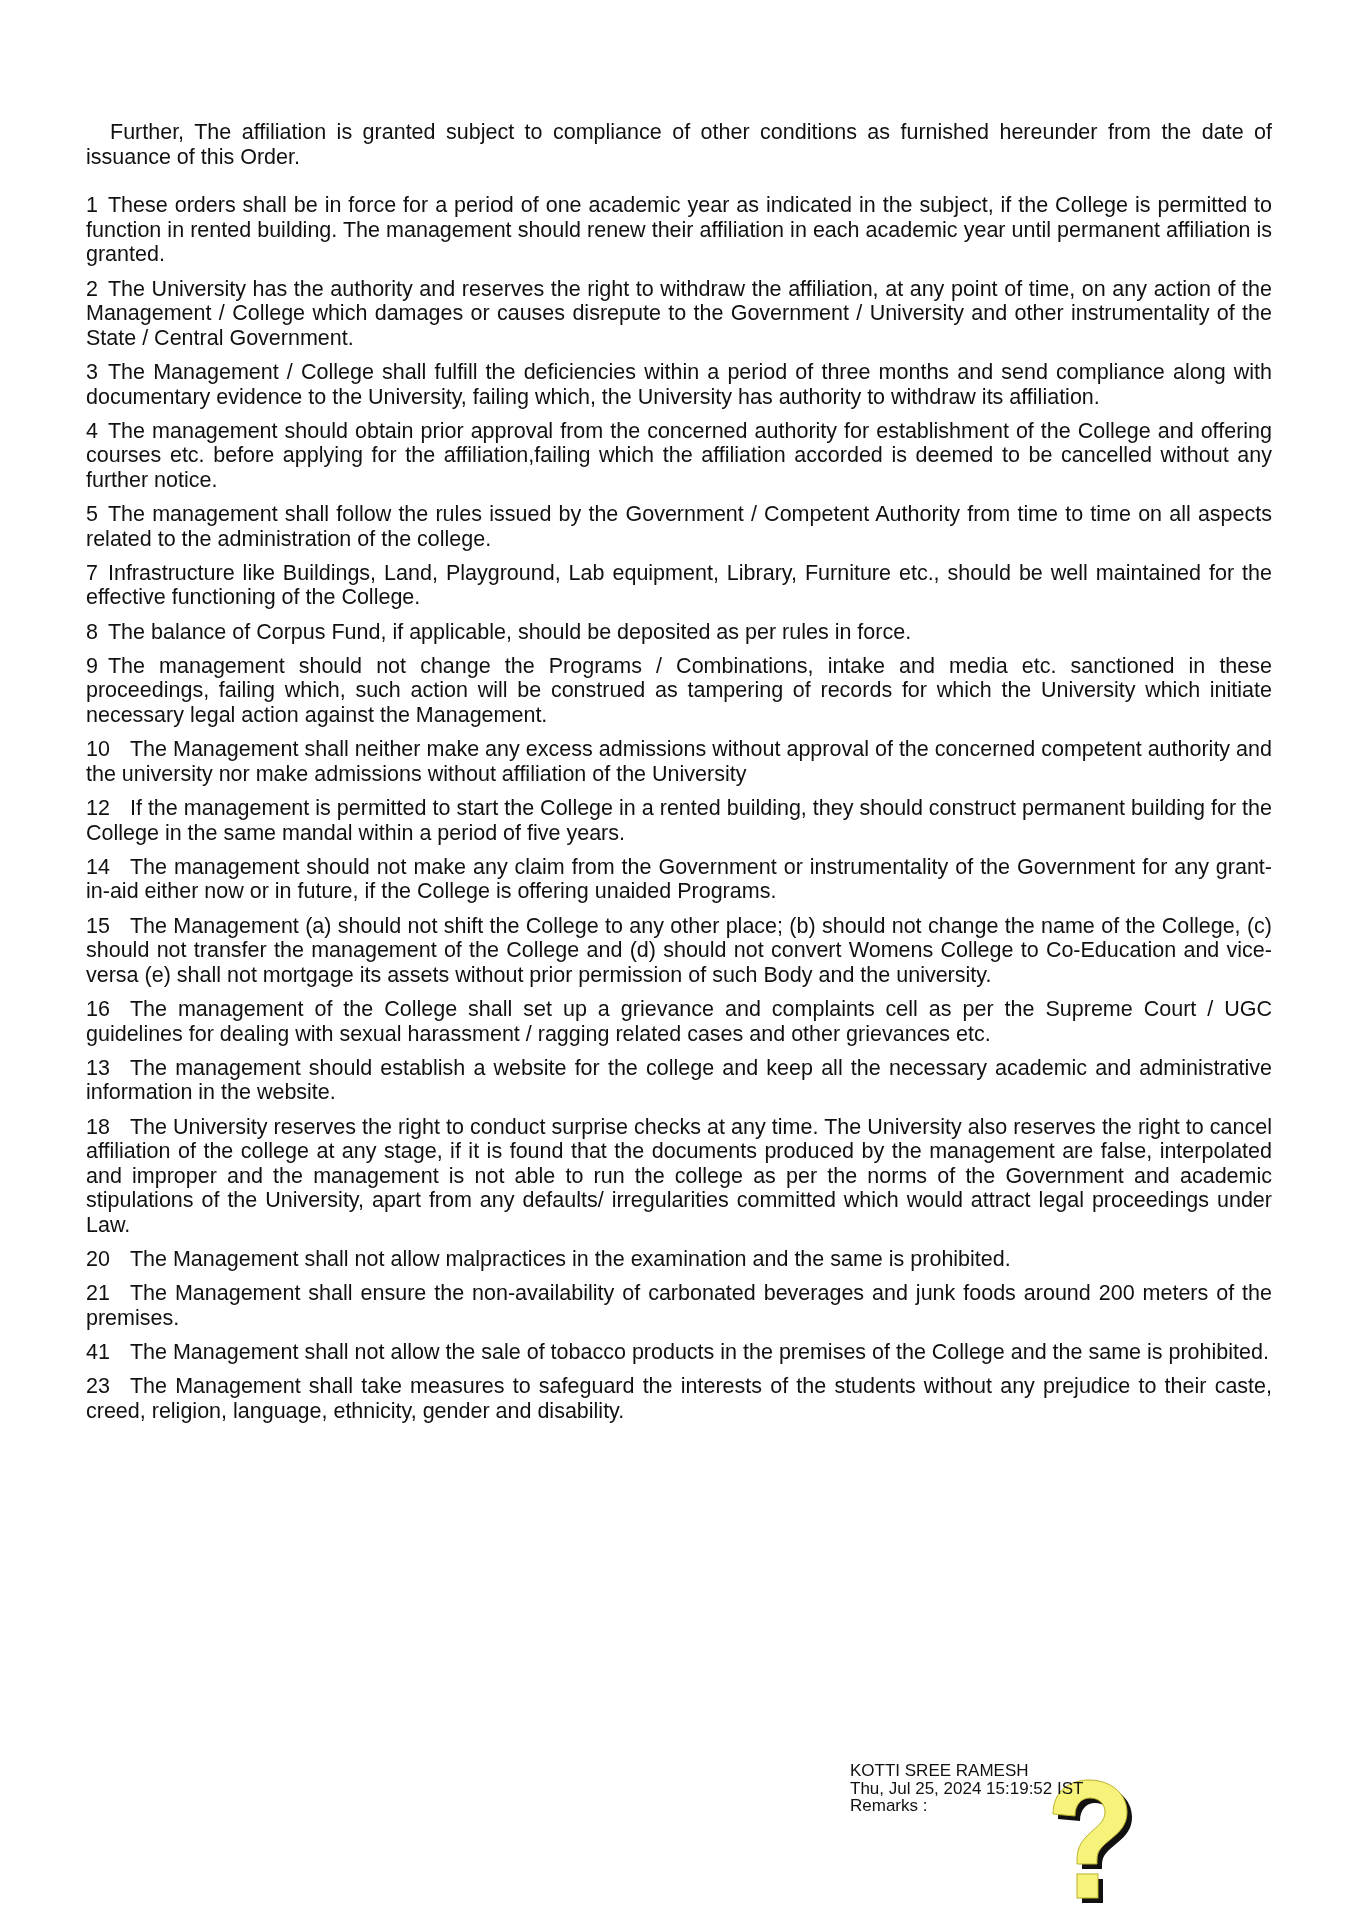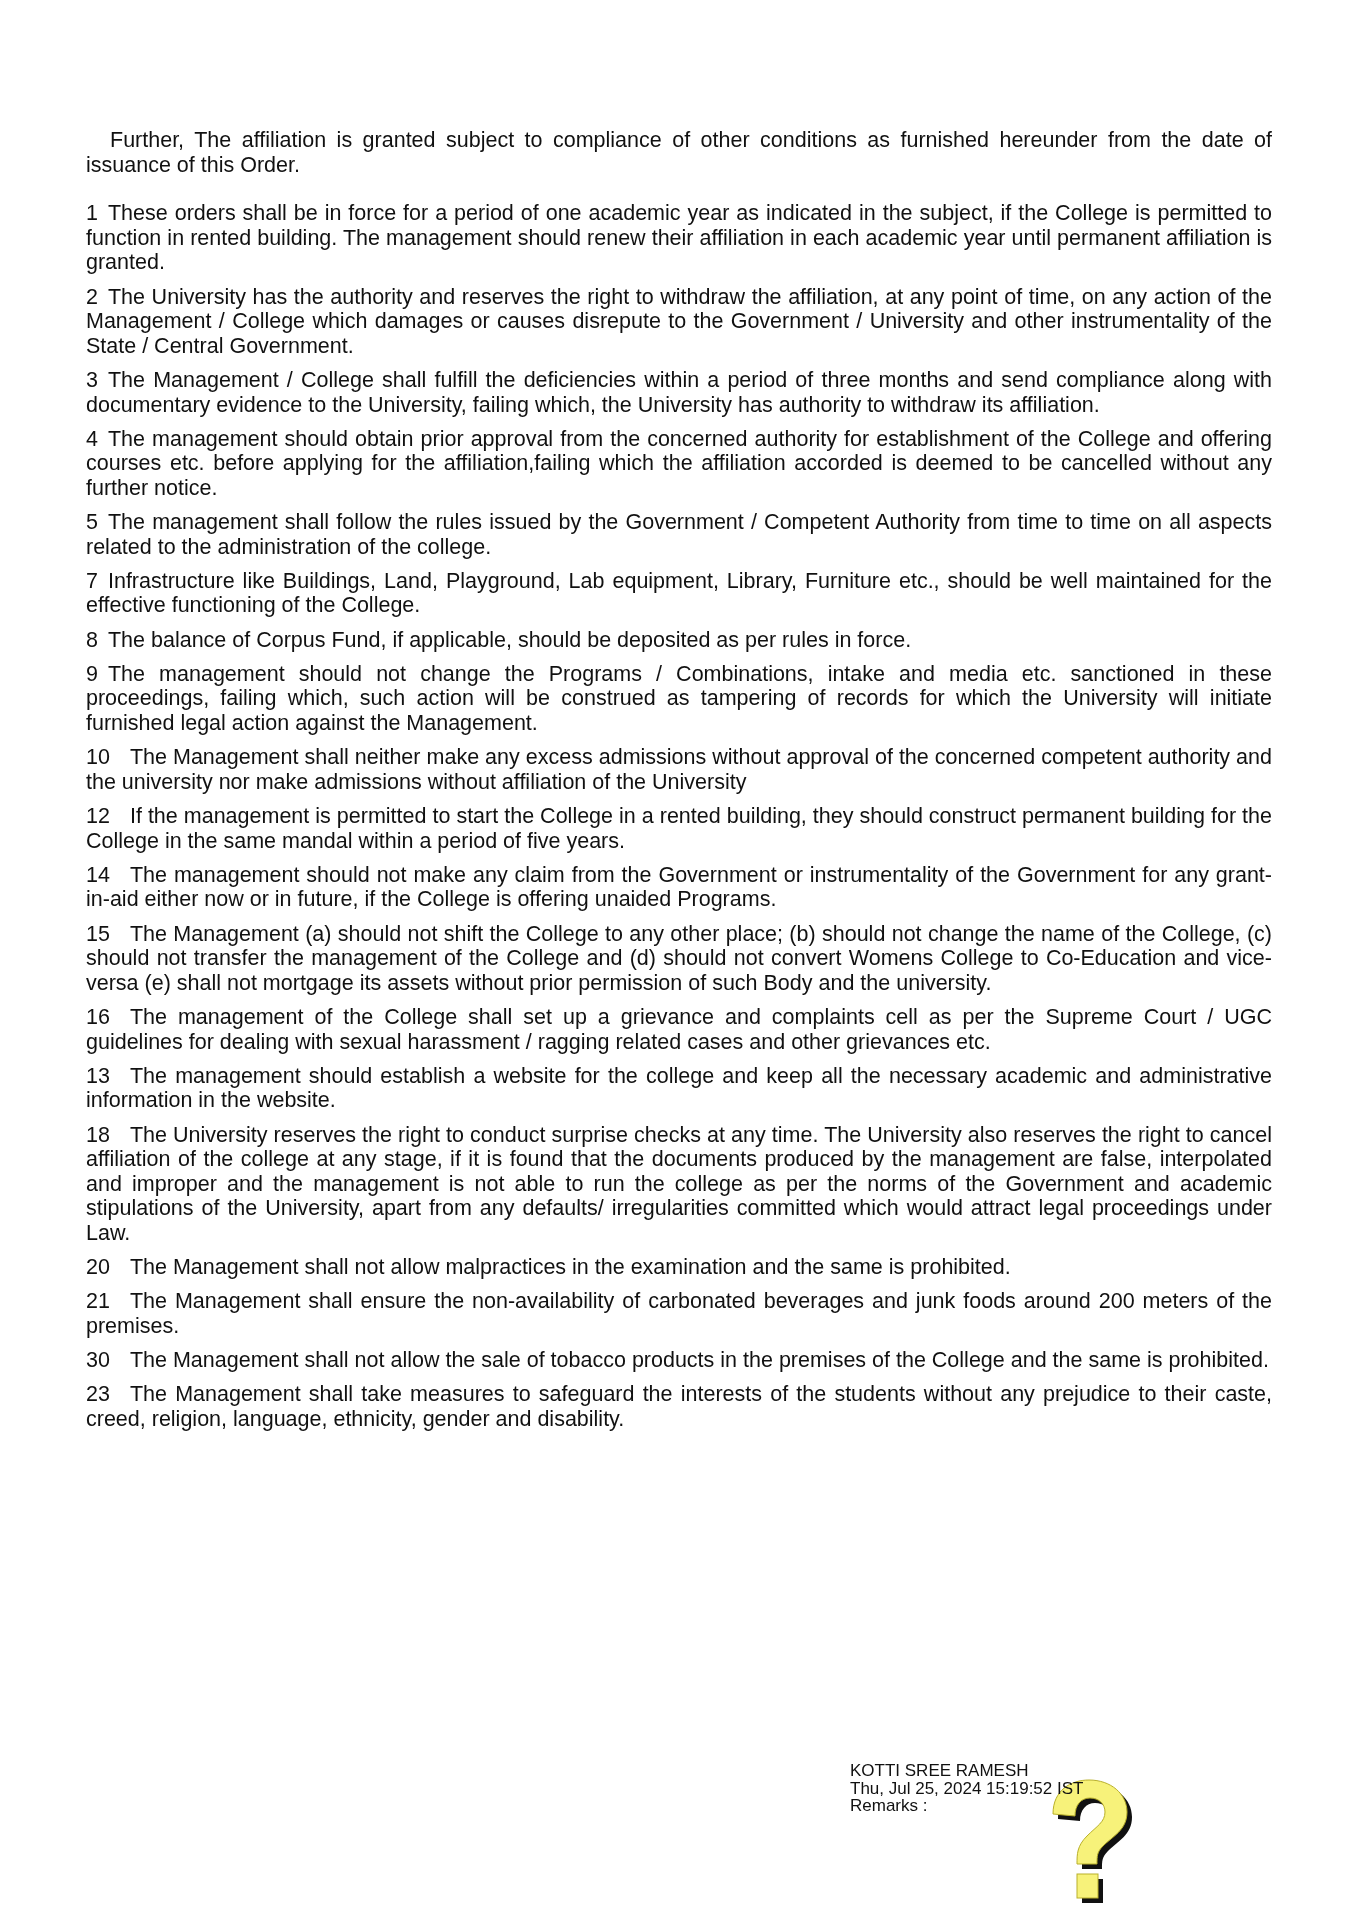--- a/index.html
+++ b/index.html
@@ -1,18 +1,18 @@
 <!DOCTYPE html>
 <html><head>
 <meta charset="utf-8">
 <style>
   html, body { margin: 0; padding: 0; background: #ffffff; }
   body { width: 1357px; height: 1920px; position: relative; overflow: hidden; }
   .page {
-    position: absolute; left: 86px; top: 128px; width: 1186px;
+    position: absolute; left: 86px; top: 120px; width: 1186px;
     font-family: "Liberation Sans", sans-serif;
     font-size: 21.5px; line-height: 24.6px; color: #111111;
     text-align: justify;
   }
   .intro { text-indent: 24px; margin: 0 0 24px 0; }
   .clause { margin: 0 0 9.6px 0; }
   .clause .num { margin-right: 10px; }
   .clause.wide .num { margin-right: 20px; }
   .clause:last-child { margin-bottom: 0; }
   .sig {
@@ -30,31 +30,31 @@
 <div class="page">
   <p class="intro">Further, The affiliation is granted subject to compliance of other conditions as furnished hereunder from the date of issuance of this Order.</p>
   <div id="clauses">
       <p class="clause"><span class="num">1</span><span>These orders shall be in force for a period of one academic year as indicated in the subject, if the College is permitted to function in rented building. The management should renew their affiliation in each academic year until permanent affiliation is granted.</span></p>
       <p class="clause"><span class="num">2</span><span>The University has the authority and reserves the right to withdraw the affiliation, at any point of time, on any action of the Management / College which damages or causes disrepute to the Government / University and other instrumentality of the State / Central Government.</span></p>
       <p class="clause"><span class="num">3</span><span>The Management / College shall fulfill the deficiencies within a period of three months and send compliance along with documentary evidence to the University, failing which, the University has authority to withdraw its affiliation.</span></p>
       <p class="clause"><span class="num">4</span><span>The management should obtain prior approval from the concerned authority for establishment of the College and offering courses etc. before applying for the affiliation,failing which the affiliation accorded is deemed to be cancelled without any further notice.</span></p>
       <p class="clause"><span class="num">5</span><span>The management shall follow the rules issued by the Government / Competent Authority from time to time on all aspects related to the administration of the college.</span></p>
       <p class="clause"><span class="num">7</span><span>Infrastructure like Buildings, Land, Playground, Lab equipment, Library, Furniture etc., should be well maintained for the effective functioning of the College.</span></p>
       <p class="clause"><span class="num">8</span><span>The balance of Corpus Fund, if applicable, should be deposited as per rules in force.</span></p>
-      <p class="clause"><span class="num">9</span><span>The management should not change the Programs / Combinations, intake and media  etc. sanctioned in these proceedings, failing which, such action will be construed as tampering of records for which the University will initiate furnished legal action against the Management.</span></p>
+      <p class="clause"><span class="num">9</span><span>The management should not change the Programs / Combinations, intake and media  etc. sanctioned in these proceedings, failing which, such action will be construed as tampering of records for which the University which initiate necessary legal action against the Management.</span></p>
       <p class="clause wide"><span class="num">10</span><span>The Management shall neither make any excess admissions without approval of the concerned competent authority and the university nor make admissions without affiliation of the University</span></p>
       <p class="clause wide"><span class="num">12</span><span>If the management is permitted to start the College in a rented building, they should construct permanent building for the College in the same mandal within a period of five years.</span></p>
       <p class="clause wide"><span class="num">14</span><span>The management should not make any claim from the Government or instrumentality of the Government for any grant-in-aid either now or in future, if the College is offering unaided Programs.</span></p>
       <p class="clause wide"><span class="num">15</span><span>The Management (a) should not shift the College to any other place; (b) should not change the name of the College, (c) should not transfer the management of the College and (d) should not convert Womens College to Co-Education and vice-versa (e) shall not mortgage its assets without prior permission of such Body and the university.</span></p>
       <p class="clause wide"><span class="num">16</span><span>The management of the College shall set up a grievance and complaints cell as per the Supreme Court / UGC guidelines for dealing with sexual harassment / ragging related cases and other grievances etc.</span></p>
       <p class="clause wide"><span class="num">13</span><span>The management should establish a website for the college and keep all the necessary academic and administrative information in the website.</span></p>
       <p class="clause wide"><span class="num">18</span><span>The University reserves the right to conduct surprise checks at any time. The University also reserves the right to cancel affiliation of the college at any stage, if it is found that the documents produced by the management are false, interpolated and improper and the management is not able to run the college as per the norms of the Government and academic stipulations of the University, apart from any defaults/ irregularities committed which would attract legal proceedings under Law.</span></p>
       <p class="clause wide"><span class="num">20</span><span>The Management shall not allow malpractices in the examination and the same is prohibited.</span></p>
       <p class="clause wide"><span class="num">21</span><span>The Management shall ensure the non-availability of carbonated beverages and junk foods around 200 meters of the premises.</span></p>
-      <p class="clause wide"><span class="num">30</span><span>The Management shall not allow the sale of tobacco products in the premises of the College and the same is prohibited.</span></p>
+      <p class="clause wide"><span class="num">41</span><span>The Management shall not allow the sale of tobacco products in the premises of the College and the same is prohibited.</span></p>
       <p class="clause wide"><span class="num">23</span><span>The Management shall take measures to safeguard the interests of the students without any prejudice to their caste, creed, religion, language, ethnicity, gender and disability.</span></p>
     </div>
 </div>
 
 <div class="sig">
   <div>KOTTI SREE RAMESH</div>
   <div>Thu, Jul 25, 2024 15:19:52 IST</div>
   <div>Remarks :</div>
 </div>
 

